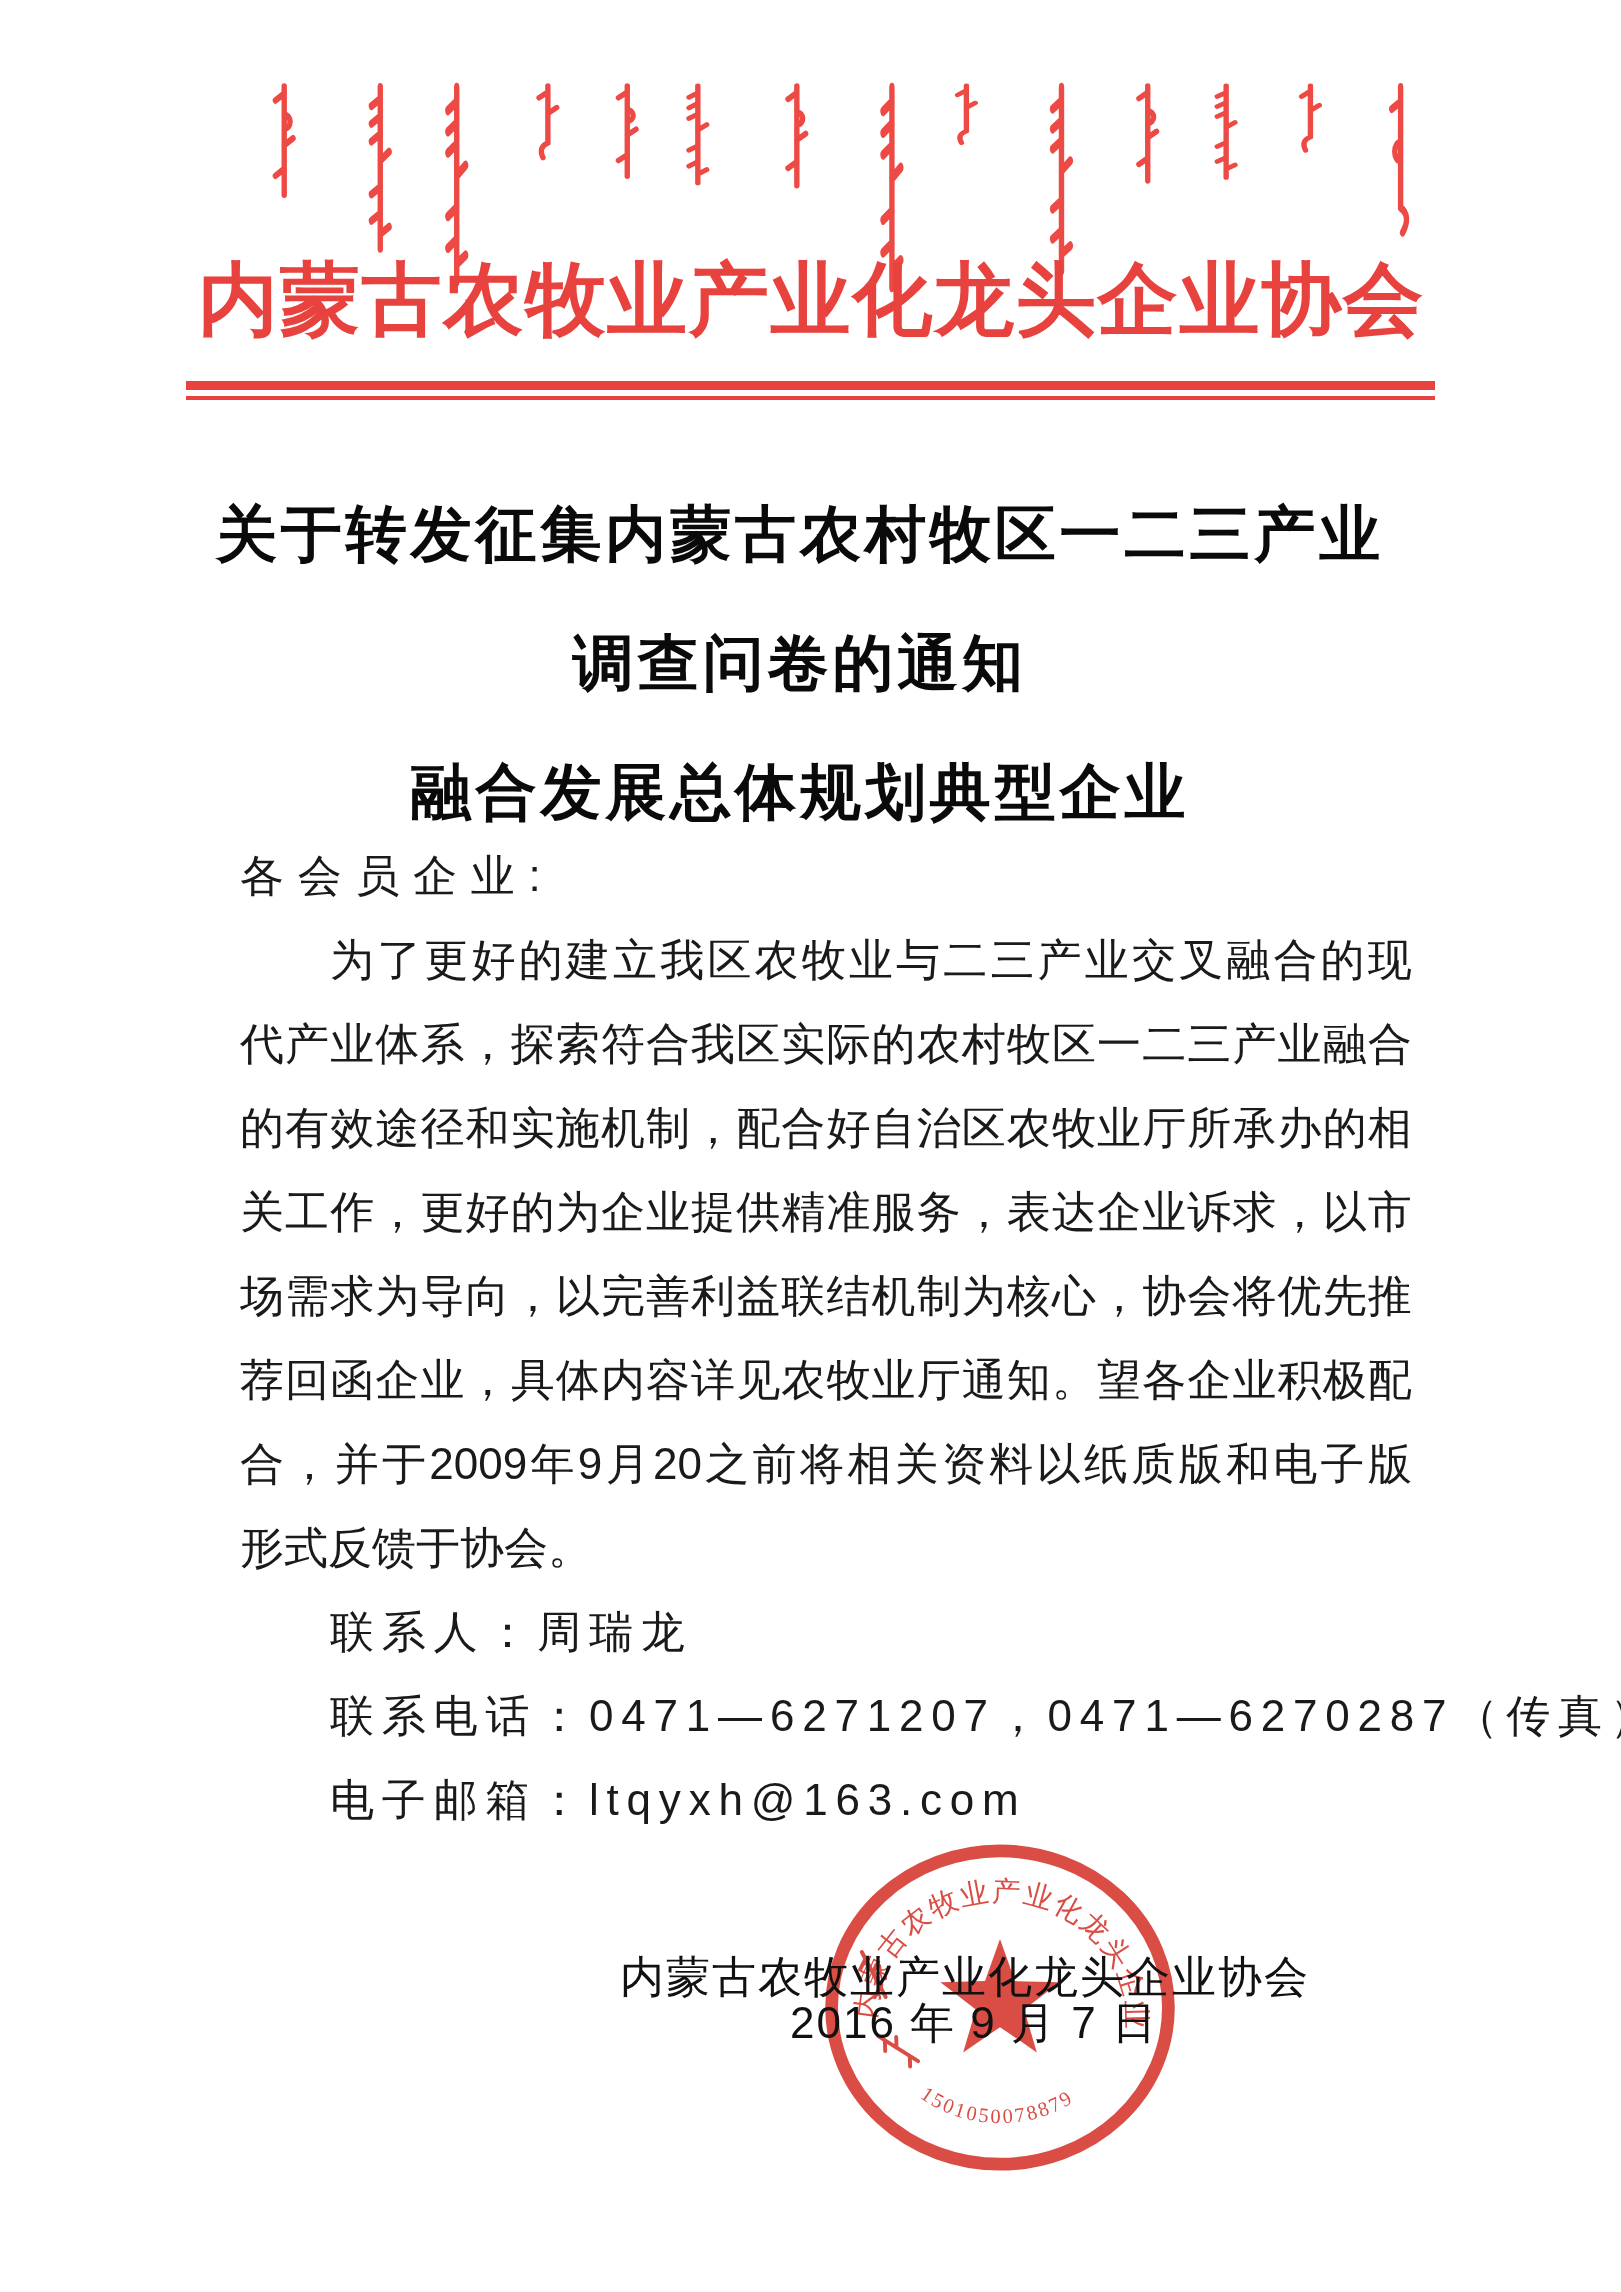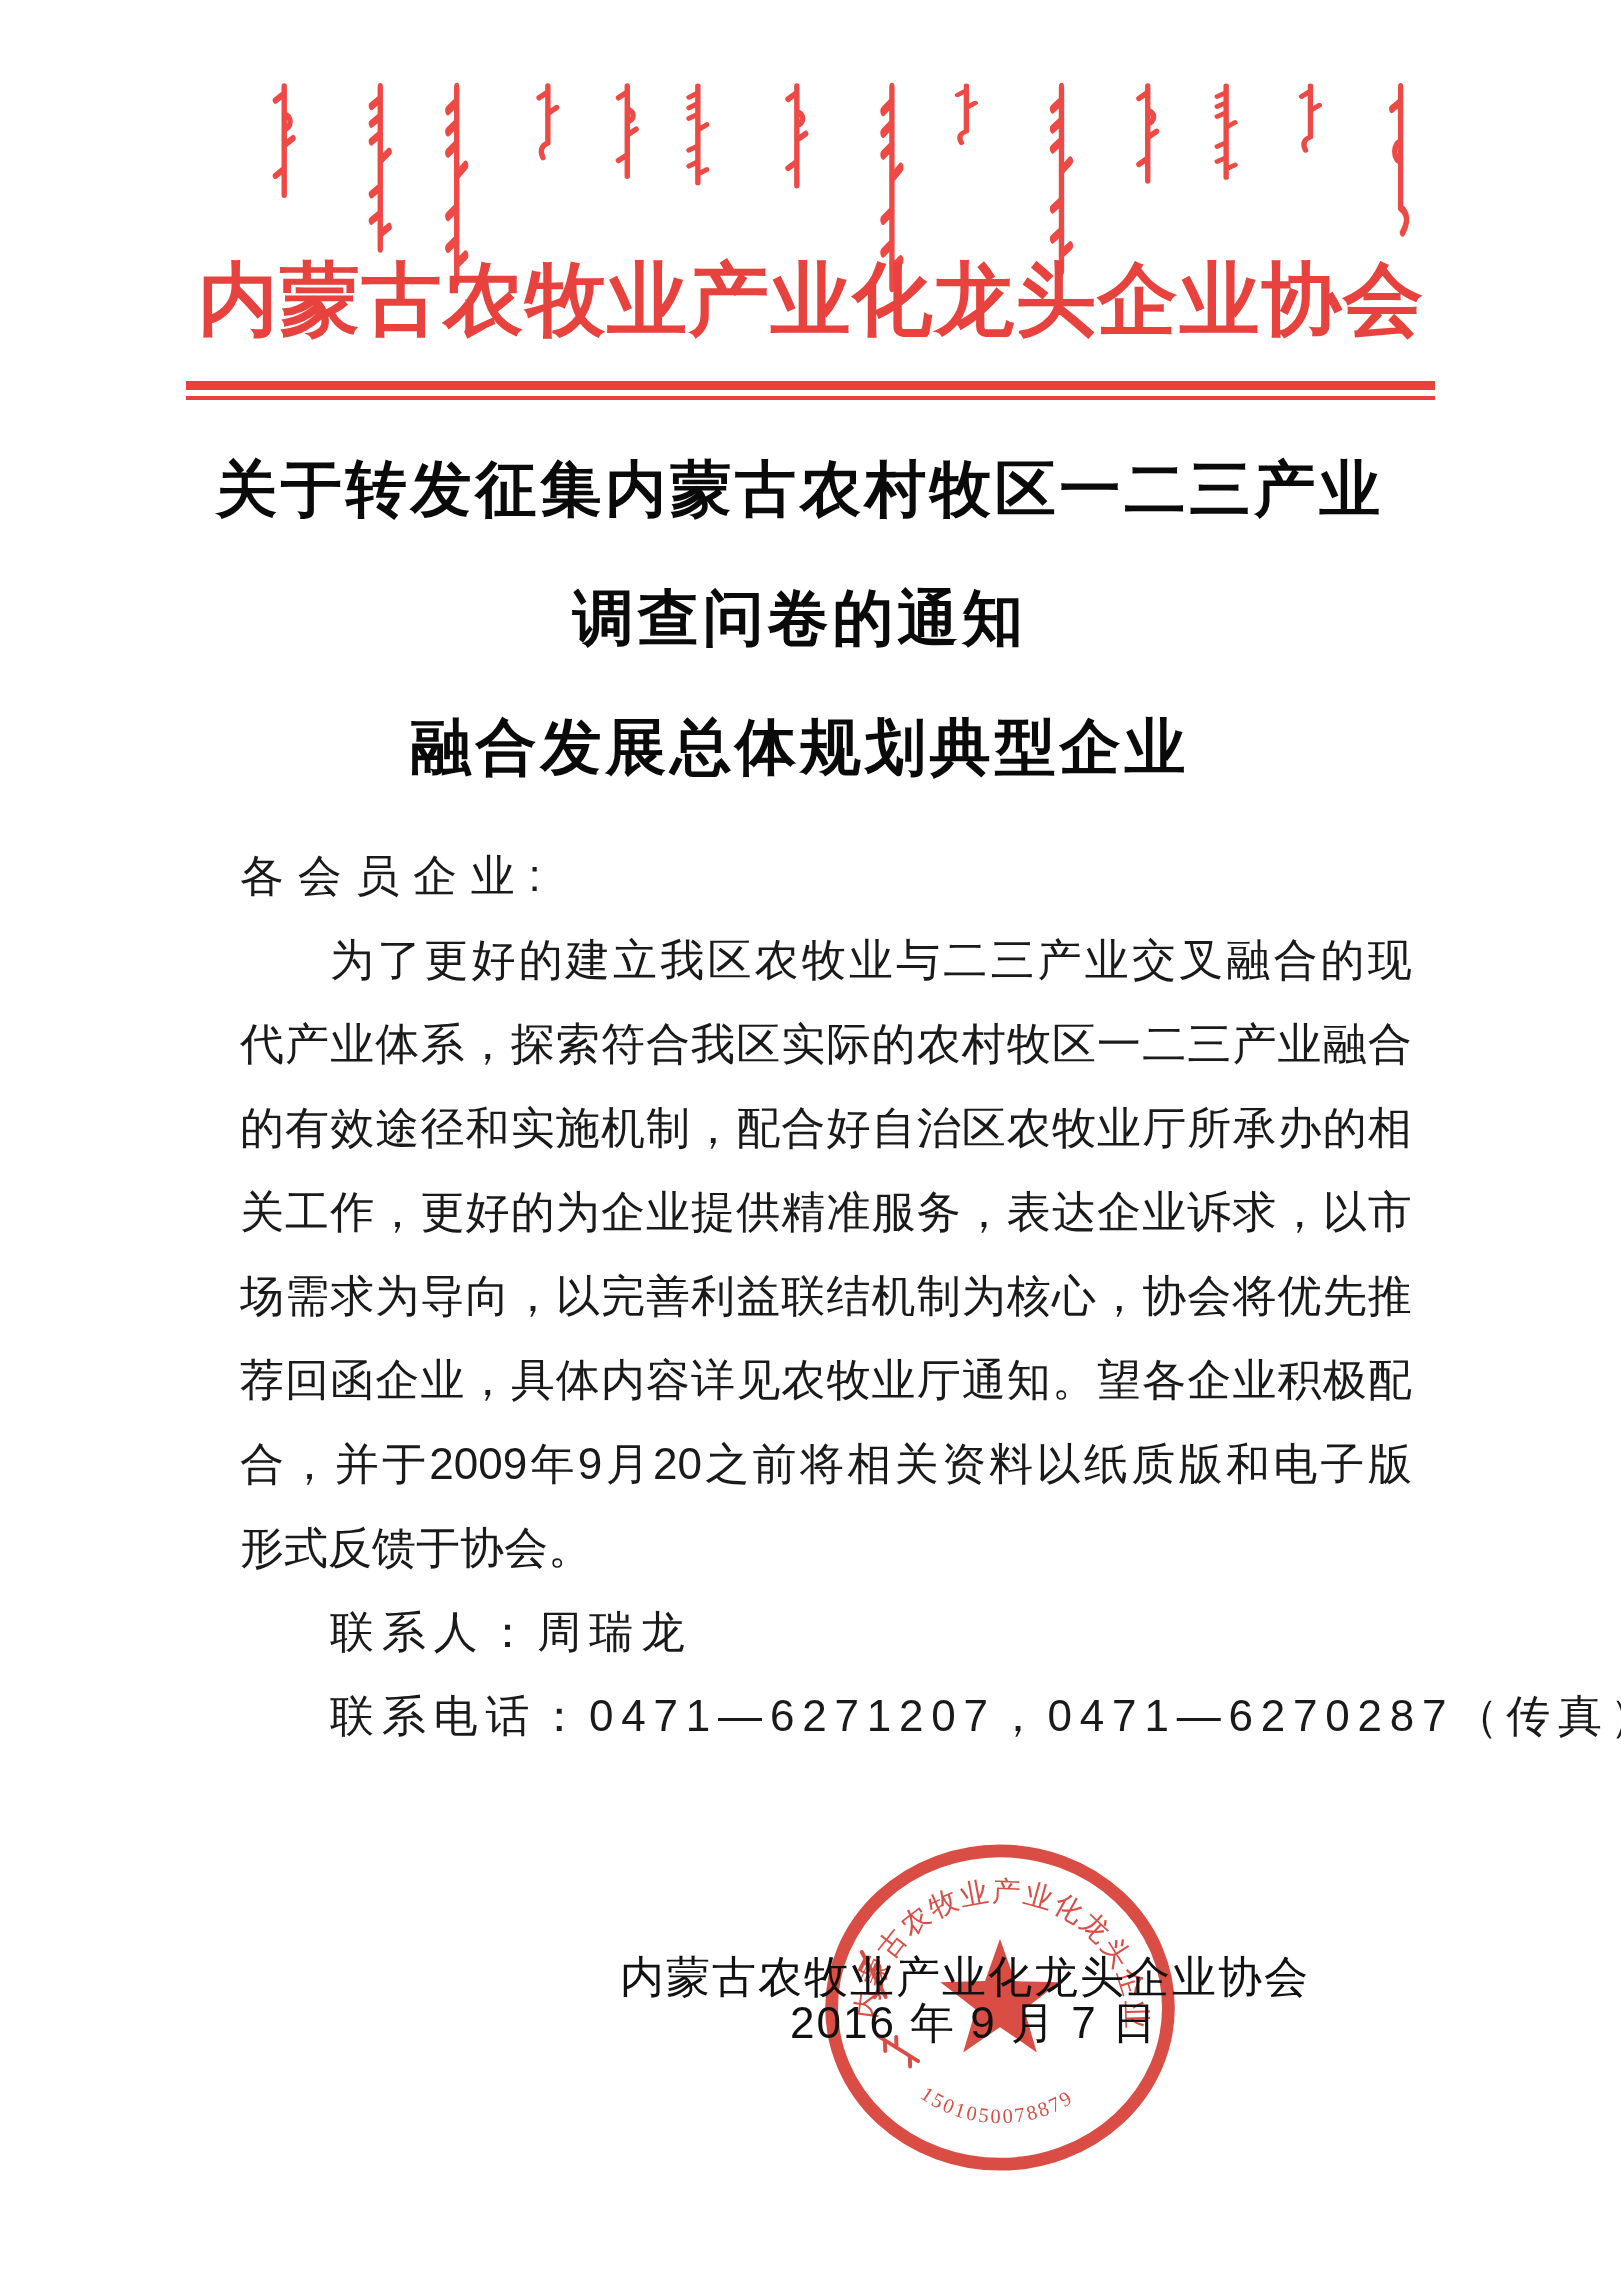--- a/index.html
+++ b/index.html
@@ -16,21 +16,21 @@
   .mg-word{stroke:#ee4a45;stroke-width:5.5;fill:none;stroke-linecap:round;stroke-linejoin:round;}
   .org-name{
     position:absolute;left:198px;top:251px;width:1225px;height:98px;
     line-height:98px;font-size:80px;font-weight:700;color:#e8423e;
     font-family:"Liberation Serif","DejaVu Serif",serif;
   }
   .rule-thick{position:absolute;left:186px;top:381px;width:1249px;height:8.8px;background:#e8423e;}
   .rule-thin{position:absolute;left:186px;top:396px;width:1249px;height:3.9px;background:#e8423e;}
   
   .doc-title{
-    position:absolute;left:0;top:425px;width:1600px;text-align:center;
+    position:absolute;left:0;top:470px;width:1600px;text-align:center;
     font-family:"Liberation Serif","DejaVu Serif",serif;
     font-weight:700;color:#0a0a0a;font-size:61px;
   }
   .doc-title .tline{height:129px;line-height:129px;letter-spacing:3.9px;}
   
   .body-block{
     position:absolute;left:240px;top:834px;width:1172px;
     font-size:44px;color:#1a1a1a;
     font-family:"Liberation Sans","DejaVu Sans",sans-serif;
   }
@@ -301,20 +301,21 @@
         <span>质</span>
         <span>版</span>
         <span>和</span>
         <span>电</span>
         <span>子</span>
         <span>版</span>
       </div>
     <div class="bline">形式反馈于协会。</div>
     <div class="bline indent contact">联系人：周瑞龙</div>
     <div class="bline indent contact">联系电话：0471—6271207，0471—6270287（传真）</div>
+    <div class="bline indent contact">电子邮箱：ltqyxh@163.com</div>
   </div>
 
   <svg class="stamp" viewBox="0 0 384 348" xmlns="http://www.w3.org/2000/svg">
     <ellipse class="seal-stroke" cx="192" cy="172" rx="172" ry="160" stroke-width="13"></ellipse>
     <polygon fill="#d5352b" points="192,102 207.3,145 252.9,146.2 216.7,174 229.6,217.8 192,192 154.4,217.8 167.3,174 131.1,146.2 176.7,145"></polygon>
     <path id="ringTop" fill="none" d="M 66 196 A 128 120 0 1 1 320 200"></path>
     <path id="ringBottom" fill="none" d="M 85 240 A 134 126 0 0 0 299 240"></path>
     <text class="seal-text" font-size="29" letter-spacing="2">
       <textPath href="#ringTop" startOffset="12">内蒙古农牧业产业化龙头企业协会</textPath>
     </text>

